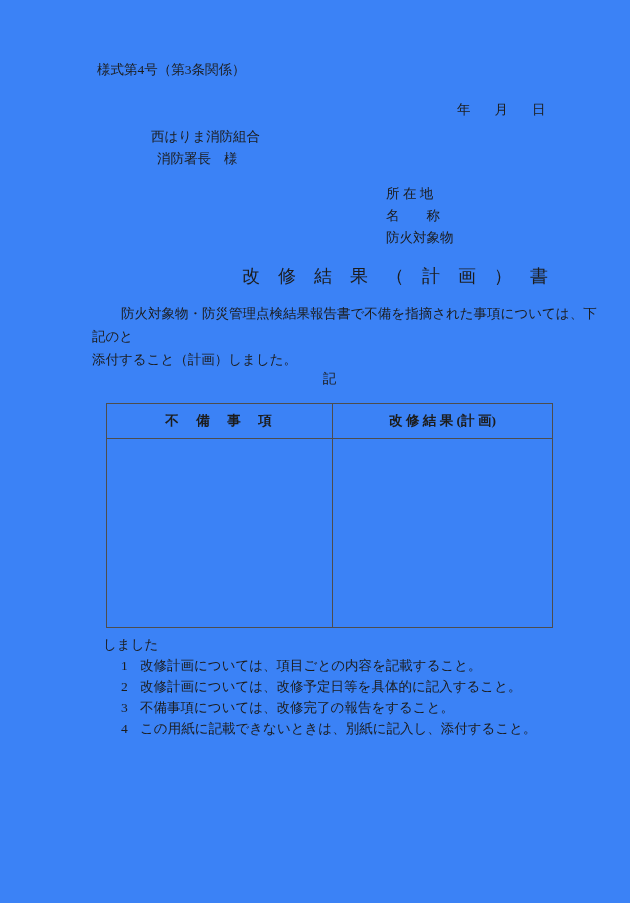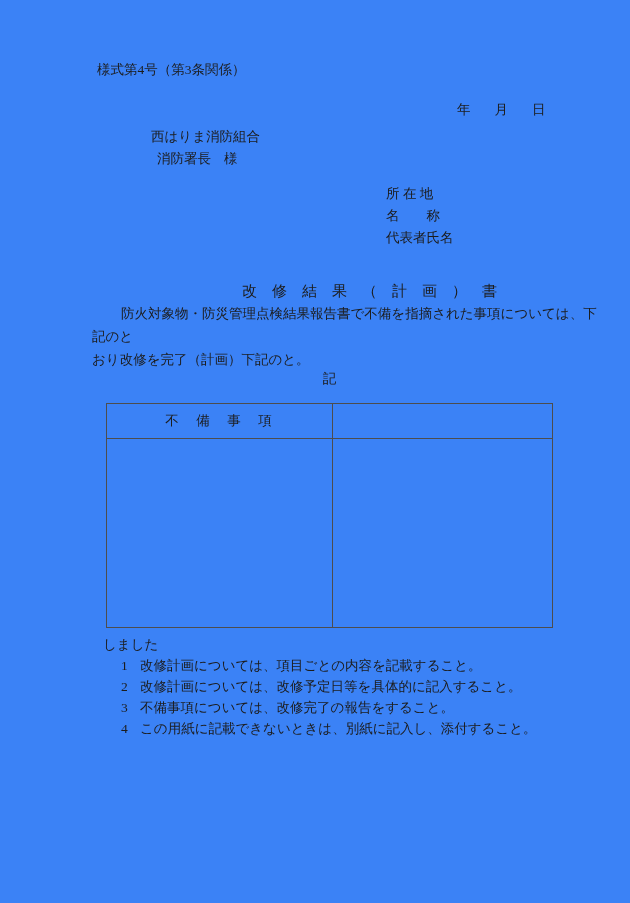--- a/index.html
+++ b/index.html
@@ -24,21 +24,21 @@
 
   .date-line { left: 457px; top: 101px; letter-spacing: -1px; }
 
   .addressee-org { left: 133px; top: 128px; margin-left: 18px; }
   .addressee-line { left: 157px; top: 150px; text-align: center; }
   .addressee-honorific { margin-left: 13px; }
 
   .sender-block { left: 386px; top: 185px; }
   .sender-row { height: 22px; }
 
-  .doc-title { left: 242px; top: 281px; font-size: 15px; }
+  .doc-title { left: 242px; top: 264px; font-size: 18px; }
 
   .body-paragraph {
     left: 92px; top: 302px; width: 505px;
     white-space: pre-line;
     text-indent: 29px;
     line-height: 23px;
   }
 
   .record-marker { left: 106px; top: 370px; width: 447px; text-align: center; }
 
@@ -62,20 +62,21 @@
   .cell-left {
     width: 226px;
     border-right: 1px solid #4d4d4d;
     box-sizing: border-box;
   }
   .cell-right { flex: 1; }
   .th {
     display: flex;
     align-items: center;
     justify-content: center;
+    font-weight: bold;
   }
   .th.cell-left { letter-spacing: 2px; }
 
   .notes-heading { left: 103px; top: 636px; }
   .note-item { display: flex; left: 121px; }
   .note-item .num { width: 19px; }
   .note-item-1 { top: 657px; }
   .note-item-2 { top: 678px; }
   .note-item-3 { top: 699px; }
   .note-item-4 { top: 720px; }
@@ -91,33 +92,34 @@
 
   <div class="abs addressee-org">西はりま消防組合</div>
 
   <div class="abs addressee-line">
     <span>消防署長</span><span class="addressee-honorific">様</span>
   </div>
 
   <div class="abs sender-block">
     <div class="sender-row">所 在 地</div>
     <div class="sender-row">名　　称</div>
-    <div class="sender-row">代表者氏名</div>
+    <div class="sender-row">防火対象物</div>
   </div>
 
   <div class="abs doc-title">改　修　結　果　（　計　画　）　書</div>
 
   <div class="abs body-paragraph" style="white-space: pre-line;">防火対象物・防災管理点検結果報告書で不備を指摘された事項については、下記のと
-おり改修を完了（計画）下記のと。</div>
+添付すること（計画）しました。</div>
 
   <div class="abs record-marker">記</div>
 
   <div class="repair-table">
     <div class="thead">
       <div class="th cell-left">不　備　事　項</div>
+      <div class="th cell-right">改 修 結 果 (計 画)</div>
     </div>
     <div class="tbody">
       <div class="cell-left"></div>
       <div class="cell-right"></div>
     </div>
   </div>
 
   <div class="abs notes-heading">しました</div>
 
   <div class="abs note-item note-item-1">

